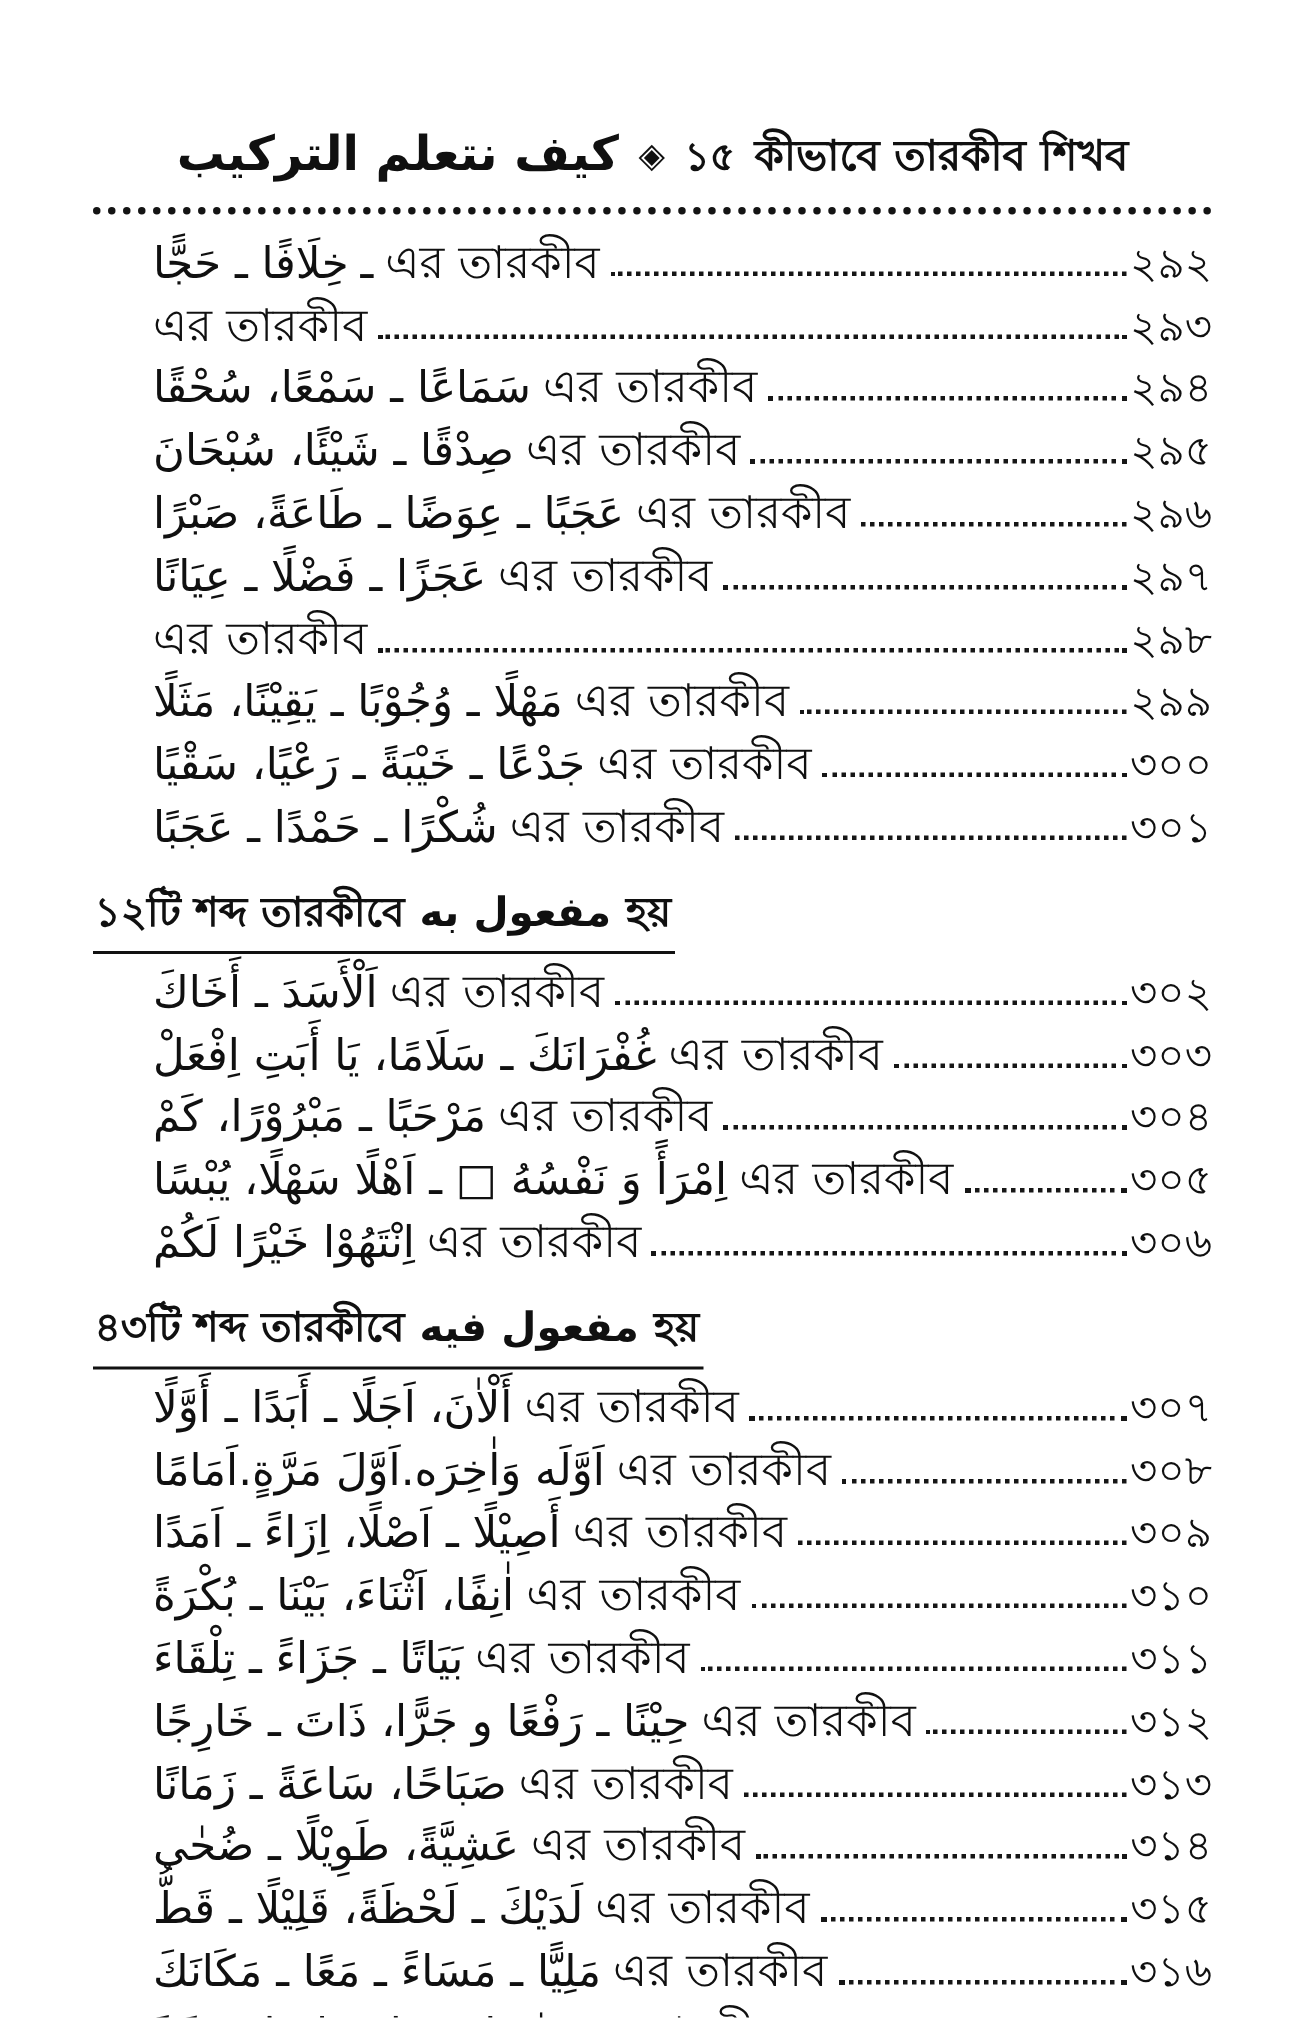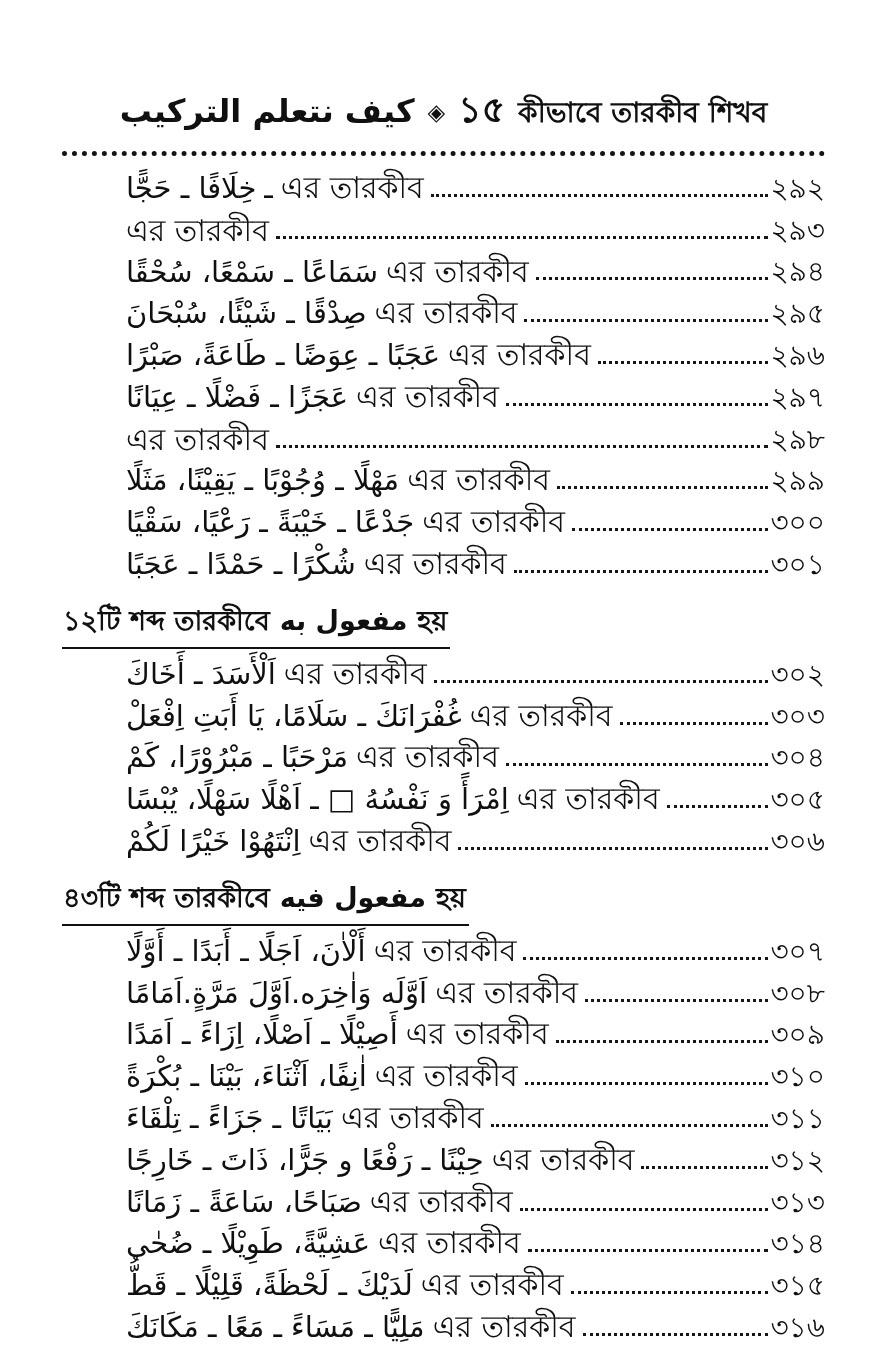--- a/index.html
+++ b/index.html
@@ -6,53 +6,52 @@
   body {
     width: 870px; height: 1345px;
     background: #ffffff;
     color: #101010;
     font-family: "DejaVu Sans", sans-serif;
     overflow: hidden;
   }
   .page {
     box-sizing: border-box;
     width: 870px; height: 1205px;
-    padding: 82px 45px 0 62px;
+    padding: 82px 62px 0 62px;
   }
   .header {
     display: flex;
     justify-content: center;
     align-items: baseline;
     gap: 13px;
     white-space: nowrap;
   }
   .ar { font-size: 29px; line-height: 1.1; }
   .bn { font-size: 30px; line-height: 1.1; }
   .ar-title { font-size: 32px; font-weight: bold; }
   .bn-title { font-size: 28px; font-weight: bold; }
-  .pagenum  { font-size: 36px; font-weight: bold; }
+  .pagenum  { font-size: 26px; font-weight: bold; }
   .diamond  { font-size: 23px; position: relative; top: -2px; }
   .divider {
     margin-top: 9px;
     height: 0;
     border-bottom: 5px dotted #141414;
   }
   .toc { margin-top: 7px; }
   .toc-row {
     display: flex;
     align-items: flex-end;
     height: 41.8px;
     padding-left: 40px;
   }
   .entry-label {
     display: inline-flex;
     align-items: baseline;
     gap: 8px;
     white-space: nowrap;
-    margin-left: 24px;
   }
   .sep:empty { display: none; }
   .dots {
     flex: 1 1 auto;
     min-width: 18px;
     border-bottom: 3.4px dotted #161616;
     margin: 0 2px 8px 7px;
   }
   .num {
     font-size: 28px;

